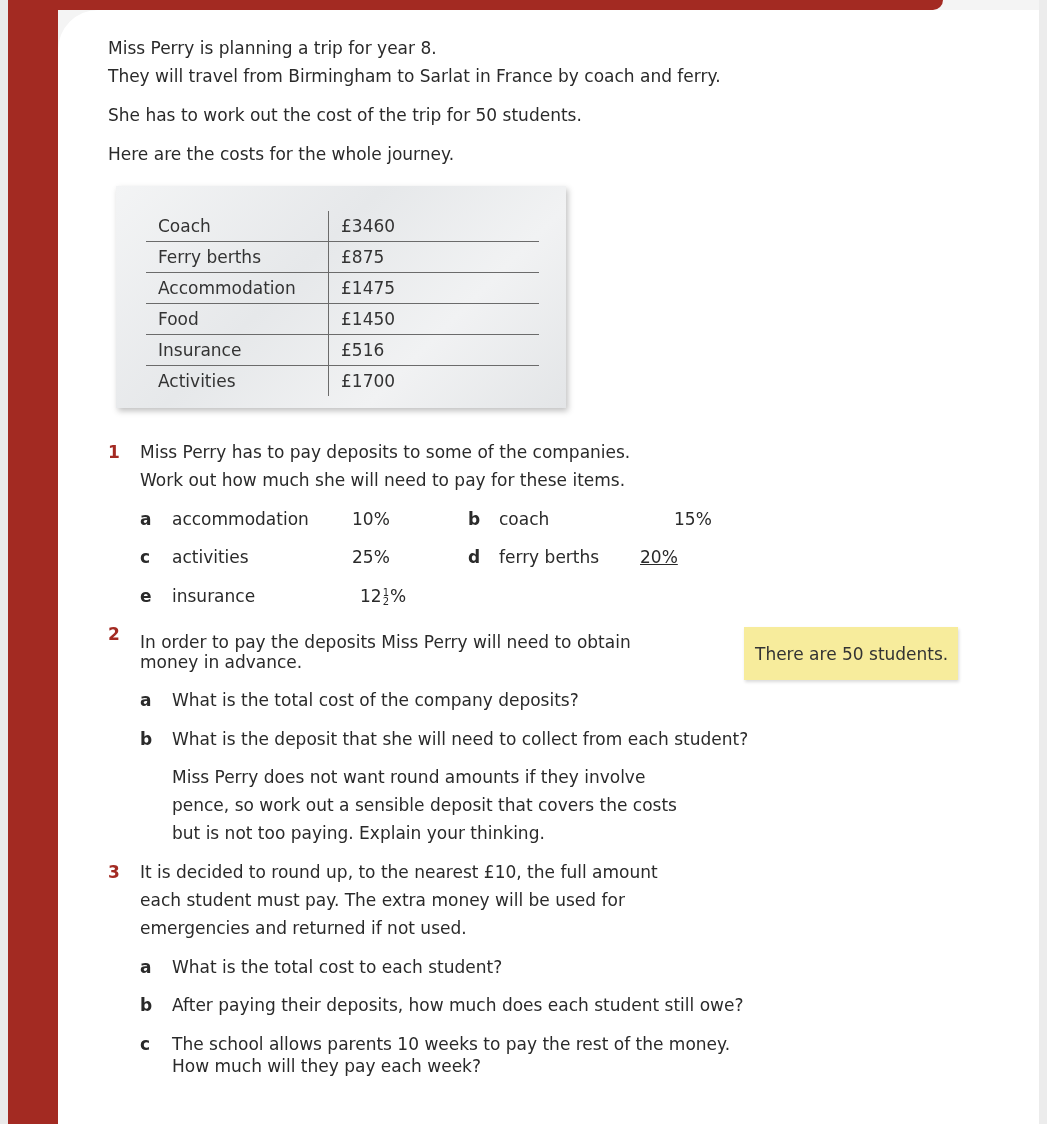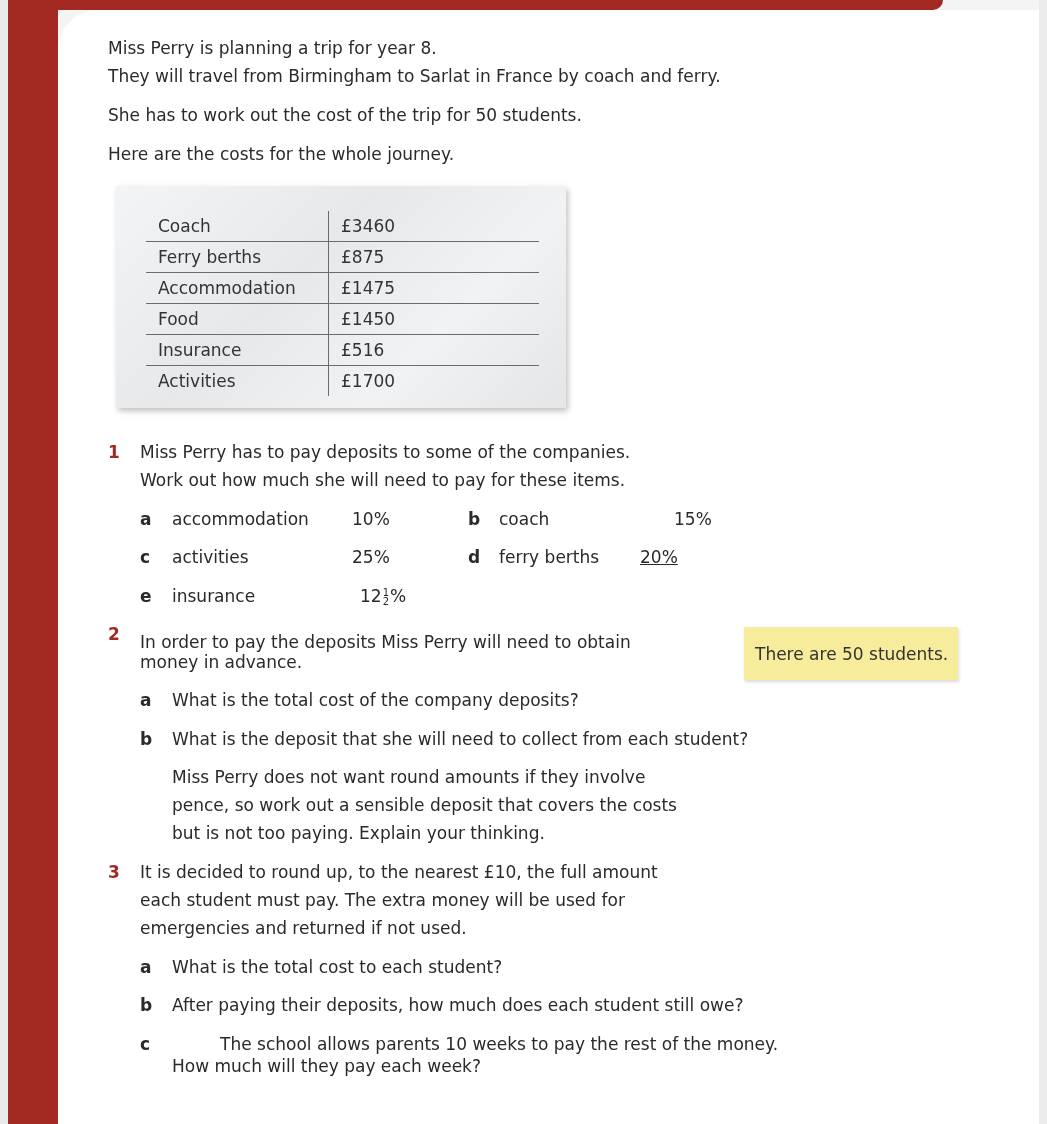--- a/index.html
+++ b/index.html
@@ -115,14 +115,14 @@
 <div class="t num" style="left:108px;top:861px;">3</div>
 <div class="t" style="left:140px;top:861px;">It is decided to round up, to the nearest £10, the full amount</div>
 <div class="t" style="left:140px;top:889px;">each student must pay. The extra money will be used for</div>
 <div class="t" style="left:140px;top:917px;">emergencies and returned if not used.</div>
 
 <div class="t lbl" style="left:140px;top:956px;">a</div>
 <div class="t" style="left:172px;top:956px;">What is the total cost to each student?</div>
 <div class="t lbl" style="left:140px;top:994px;">b</div>
 <div class="t" style="left:172px;top:994px;">After paying their deposits, how much does each student still owe?</div>
 <div class="t lbl" style="left:140px;top:1033px;">c</div>
-<div class="t" style="left:172px;top:1033px;margin-left:48px;">The school allows parents 10 weeks to pay the rest of the money.</div>
+<div class="t" style="left:172px;top:1033px;">The school allows parents 10 weeks to pay the rest of the money.</div>
 <div class="t" style="left:172px;top:1055px;">How much will they pay each week?</div>
 
 </body></html>

